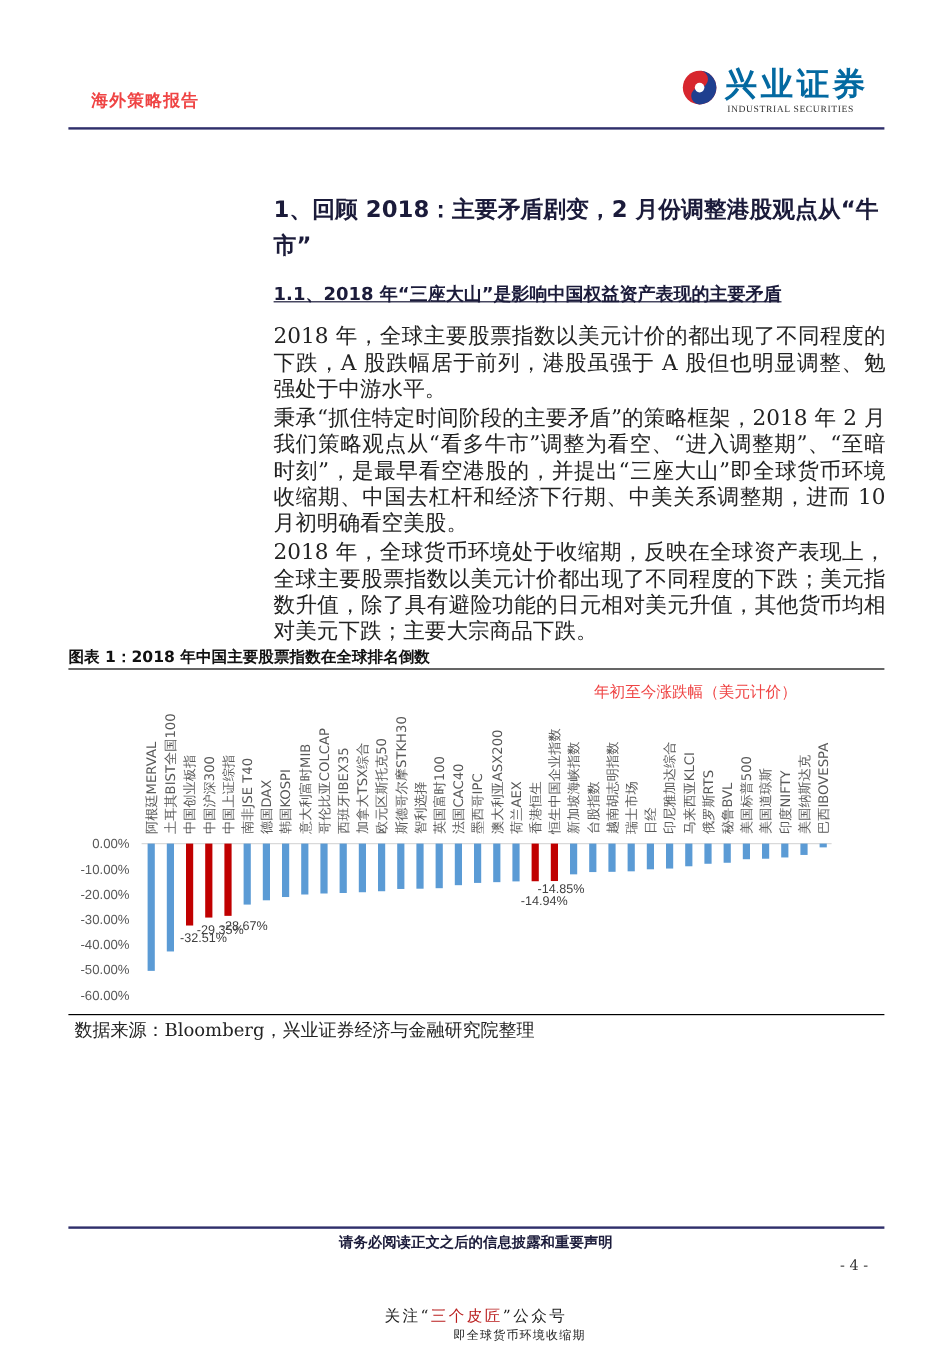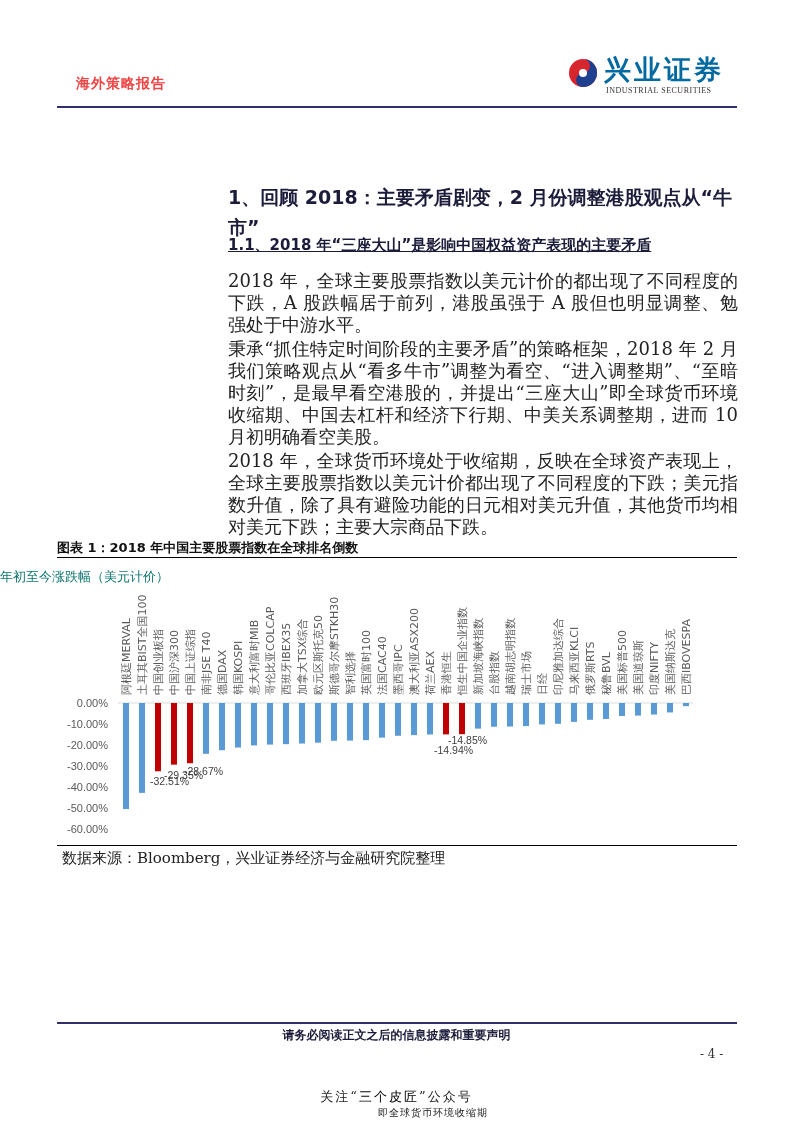--- a/index.html
+++ b/index.html
@@ -5,39 +5,39 @@
   html, body { margin: 0; padding: 0; background: #ffffff; }
   body { width: 793px; height: 1122px; position: relative; overflow: hidden; font-family: "DejaVu Serif", "Liberation Serif", serif; color: #111; }
   .abs { position: absolute; }
   .hdr-title { left: 57px; top: 75px; font-size: 14px; font-weight: bold; color: #ef4444; letter-spacing: 1px; font-family: "DejaVu Sans", sans-serif; margin-left: 19px; }
   .hdr-line { left: 57px; top: 106px; width: 680px; height: 2px; background: #2f2f6b; }
   .logo { left: 566px; top: 52px; width: 170px; height: 44px; }
   .logo-cn { position: absolute; left: 38px; top: 0px; font-size: 27px; font-weight: bold; color: #0369a1; letter-spacing: 3px; font-family: "DejaVu Serif", serif; }
   .logo-en { position: absolute; left: 40px; top: 34px; font-size: 8px; color: #333; letter-spacing: 0.5px; font-family: "Liberation Serif", serif; }
   .logo-mark { position: absolute; left: 2px; top: 6px; width: 30px; height: 30px; }
 
-  .h1 { left: 228px; top: 182px; font-size: 19px; font-weight: bold; line-height: 30px; color: #1b1b3a; width: 520px; font-family: "DejaVu Sans", sans-serif; }
+  .h1 { left: 228px; top: 160px; font-size: 19px; font-weight: bold; line-height: 30px; color: #1b1b3a; width: 520px; font-family: "DejaVu Sans", sans-serif; }
   .h2 { left: 228px; top: 236px; font-size: 15px; font-weight: bold; color: #1b1b3a; text-decoration: underline; font-family: "DejaVu Sans", sans-serif; }
   .para { left: 228px; width: 510px; font-size: 18px; line-height: 22px; color: #222; text-align: justify; }
   .p1 { top: 270px; }
   .p2 { top: 338px; }
   .p3 { top: 450px; }
 
   .fig-title { left: 57px; top: 539px; font-size: 13px; font-weight: bold; color: #111; font-family: "DejaVu Sans", sans-serif; }
   .fig-line-top { left: 57px; top: 557px; width: 680px; height: 1px; background: #000; }
-  .chart-title { left: 0; width: 664px; top: 568px; text-align: left; font-size: 13px; color: #0f766e; font-family: "DejaVu Sans", sans-serif; }
+  .chart-title { left: 0; width: 664px; top: 568px; text-align: right; font-size: 13px; color: #ef4444; font-family: "DejaVu Sans", sans-serif; }
   .chart { left: 0; top: 590px; width: 793px; height: 250px; }
   .fig-line-bot { left: 57px; top: 845px; width: 680px; height: 1px; background: #000; }
   .source { left: 62px; top: 849px; font-size: 15px; color: #222; }
 
   .ftr-line { left: 57px; top: 1022px; width: 680px; height: 2px; background: #2f2f6b; }
   .ftr-note { left: 0; width: 793px; top: 1027px; text-align: center; font-size: 12px; font-weight: bold; color: #1b1b3a; font-family: "DejaVu Sans", sans-serif; }
   .page-num { left: 700px; top: 1047px; font-size: 12px; color: #333; }
   .wm1 { left: 0; width: 793px; top: 1088px; text-align: center; font-size: 13px; color: #222; letter-spacing: 2px; }
-  .wm1 .hl { color: #000000; }
+  .wm1 .hl { color: #b91c1c; }
   .wm2 { left: 378px; top: 1106px; font-size: 10px; color: #222; letter-spacing: 1px; }
 </style>
 </head>
 <body>
 
 <div class="abs hdr-title">海外策略报告</div>
 <div class="abs logo">
   <svg class="logo-mark" viewBox="0 0 30 30">
     <circle cx="15" cy="15" r="14" fill="#d7262e"></circle>
     <path d="M15 1 A14 14 0 0 1 15 29 A7 7 0 0 1 15 15 A7 7 0 0 0 15 1 Z" fill="#1f3f8f"></path>

